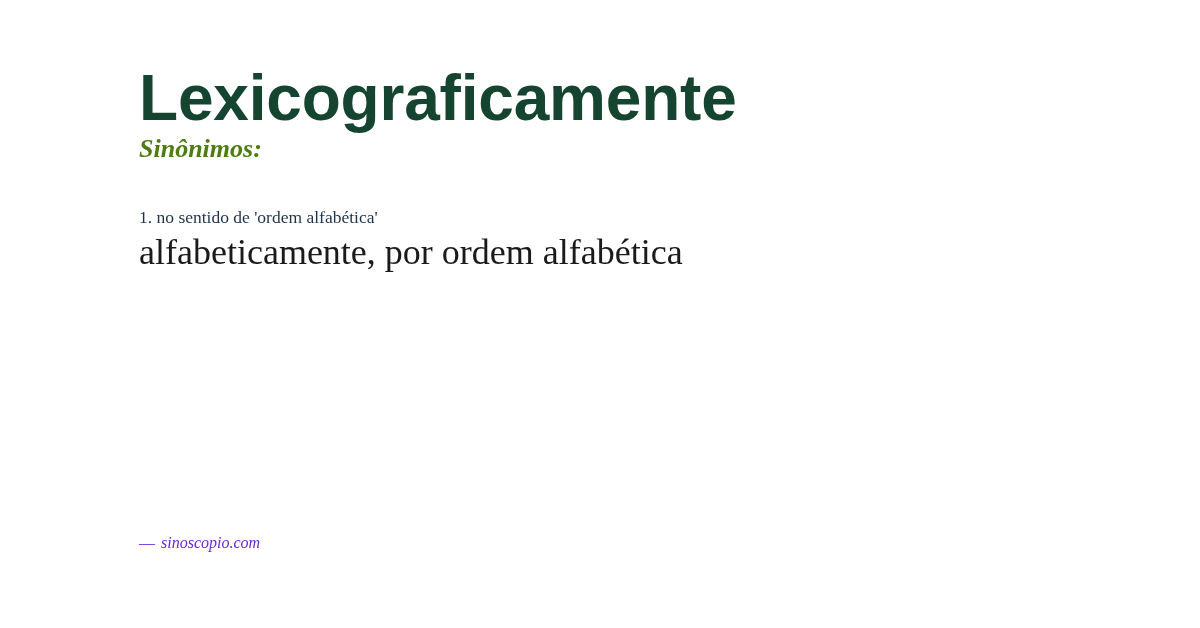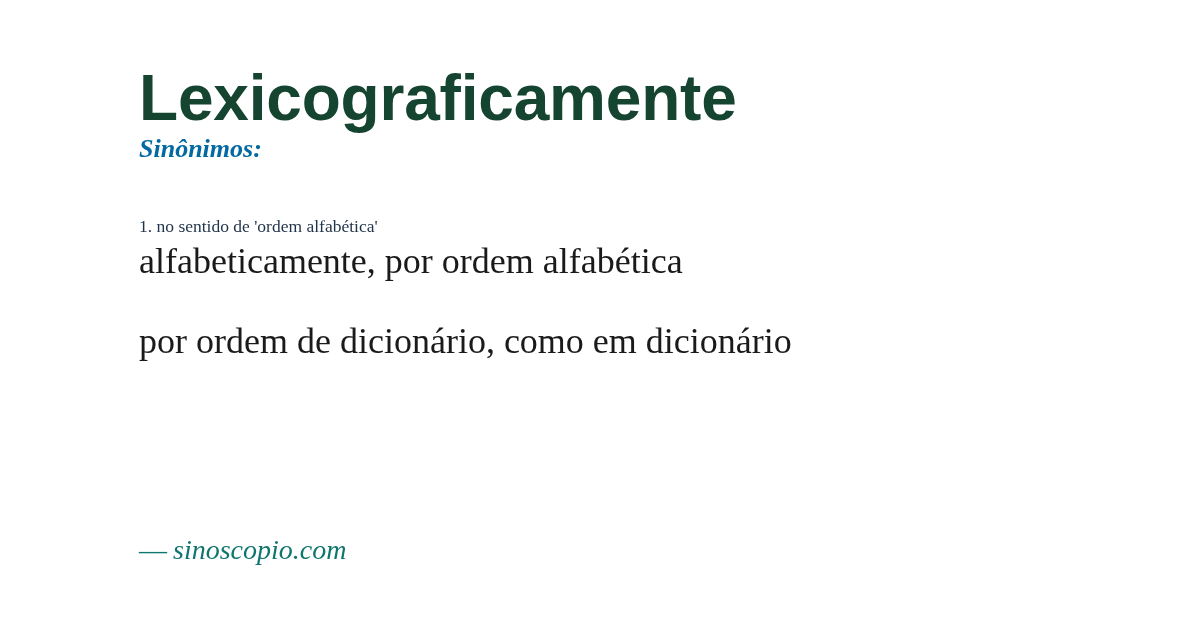--- a/index.html
+++ b/index.html
@@ -46,36 +46,36 @@
   }
 
   .subtitle {
     margin: 0;
     padding: 0;
     font-family: "Liberation Serif", "DejaVu Serif", serif;
     font-weight: bold;
     font-style: italic;
     font-size: 26px;
     line-height: 1.0;
-    color: #0369a1;
+    color: #4d7c0f;
     position: absolute;
     top: 136px;
     left: 0;
     white-space: nowrap;
   }
 
   .senses {
     position: absolute;
     top: 207px;
     left: 0;
     width: 1020px;
   }
 
   .sense {
-    margin: 9px 0 37px 0;
+    margin: 0 0 37px 0;
   }
 
   .sense:last-child {
     margin-bottom: 0;
   }
 
   .sense-label {
     font-family: "Liberation Serif", "DejaVu Serif", serif;
     font-size: 17.5px;
     line-height: 1.25;
@@ -92,23 +92,23 @@
     margin: 0;
     white-space: nowrap;
   }
 
   .attribution {
     position: absolute;
     top: 533px;
     left: 0;
     font-family: "Liberation Serif", "DejaVu Serif", serif;
     font-style: italic;
-    font-size: 28px;
+    font-size: 16px;
     line-height: 1.2;
-    color: #0f766e;
+    color: #6d28d9;
     white-space: nowrap;
   }
   .attribution .dash {
     font-style: normal;
     padding-right: 6px;
   }
 </style>
 </head>
 <body>
 
@@ -120,21 +120,20 @@
     <h2 class="subtitle">Sinônimos:</h2>
 
     <div class="senses">
 
       <div class="sense">
         <div class="sense-label">1. no sentido de 'ordem alfabética'</div>
         <div class="sense-synonyms">alfabeticamente, por ordem alfabética</div>
       </div>
 
       <div class="sense">
-        <div class="sense-synonyms">por ordem de dicionário, como em dicionário</div>
       </div>
 
 
     </div>
 
     <div class="attribution">
       <span class="dash">—</span><span>sinoscopio.com</span>
     </div>
 
   </div>

